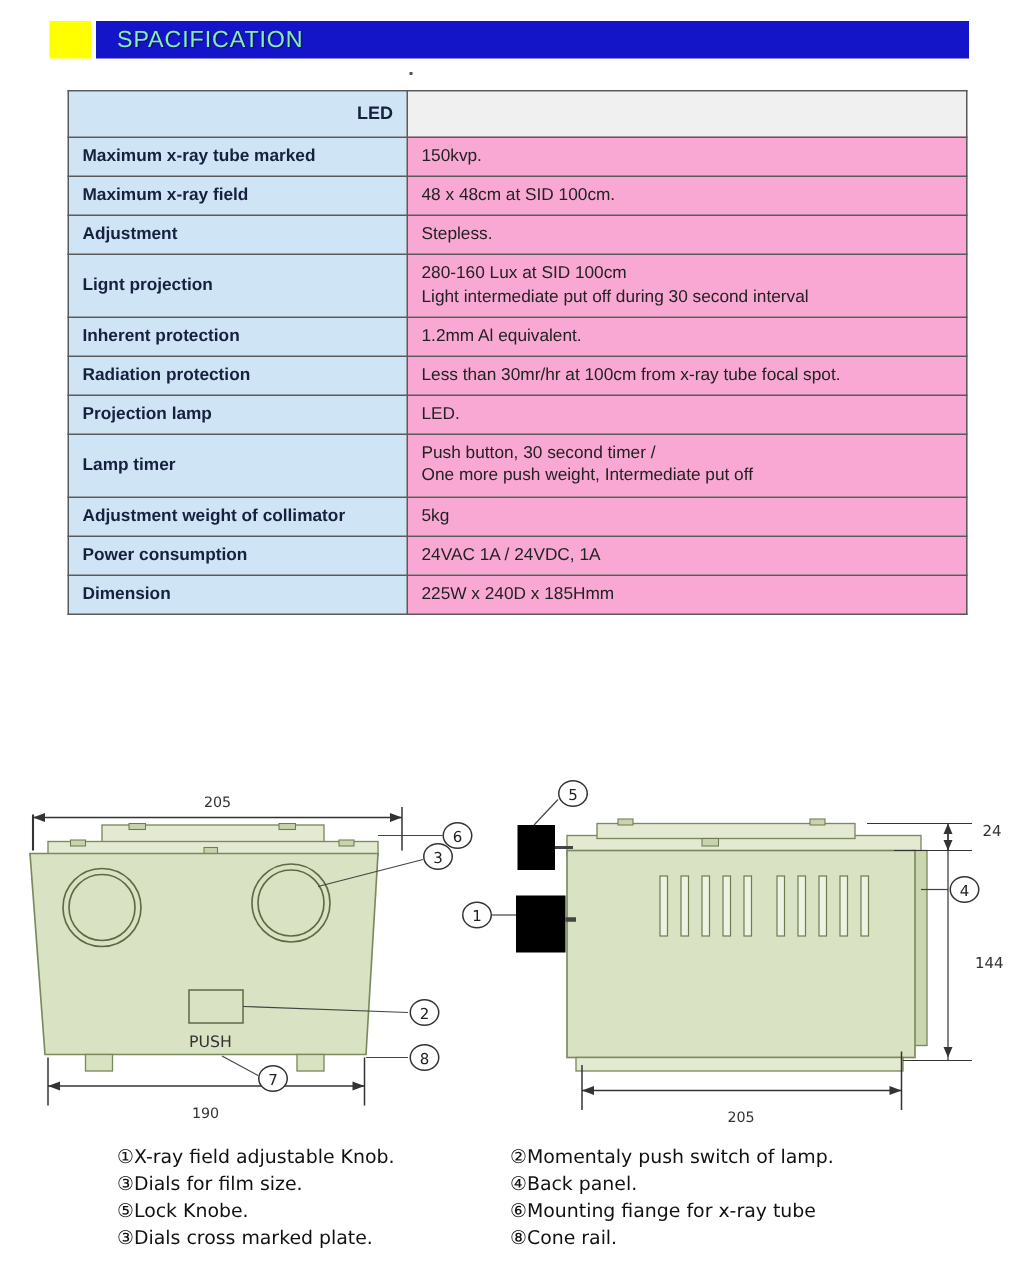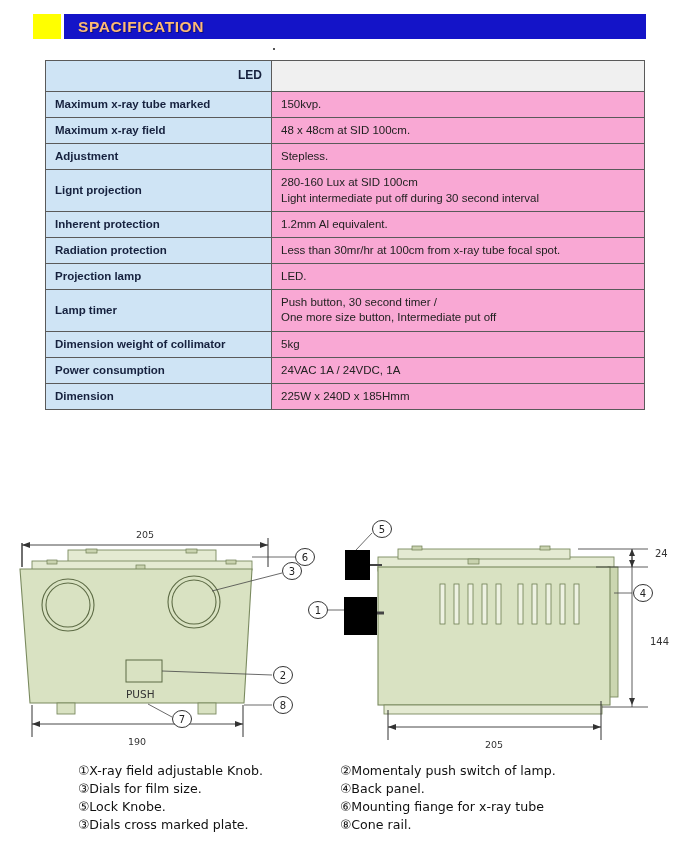--- a/index.html
+++ b/index.html
@@ -38,23 +38,23 @@
   }
   .banner-bar {
     flex: 1 1 auto;
     background: #1414c8;
     display: flex;
     align-items: center;
     padding-left: 14px;
     box-sizing: border-box;
   }
   .banner-title {
-    color: #fdba74;
+    color: #86efac;
     font-size: 15.5px;
-    font-weight: bold;
+    font-weight: normal;
     letter-spacing: 0.6px;
     text-shadow: 1px 1px 0 rgba(0,0,0,0.35);
   }
 
   .stray-dot {
     position: absolute;
     left: 273px;
     top: 48px;
     width: 2px;
     height: 2px;
@@ -172,25 +172,25 @@
         <td class="value">Less than 30mr/hr at 100cm from x-ray tube focal spot.</td>
       </tr>
       <tr>
         <td class="label">Projection lamp</td>
         <td class="value">LED.</td>
       </tr>
       <tr>
         <td class="label">Lamp timer</td>
         <td class="value">
           <span class="val-line">Push button, 30 second timer /</span>
-          <span class="val-line">One more size button, Intermediate put off</span>
+          <span class="val-line">One more push weight, Intermediate put off</span>
         </td>
       </tr>
       <tr>
-        <td class="label">Dimension weight of collimator</td>
+        <td class="label">Adjustment weight of collimator</td>
         <td class="value">5kg</td>
       </tr>
       <tr>
         <td class="label">Power consumption</td>
         <td class="value">24VAC 1A / 24VDC, 1A</td>
       </tr>
       <tr>
         <td class="label">Dimension</td>
         <td class="value">225W x 240D x 185Hmm</td>
       </tr>

